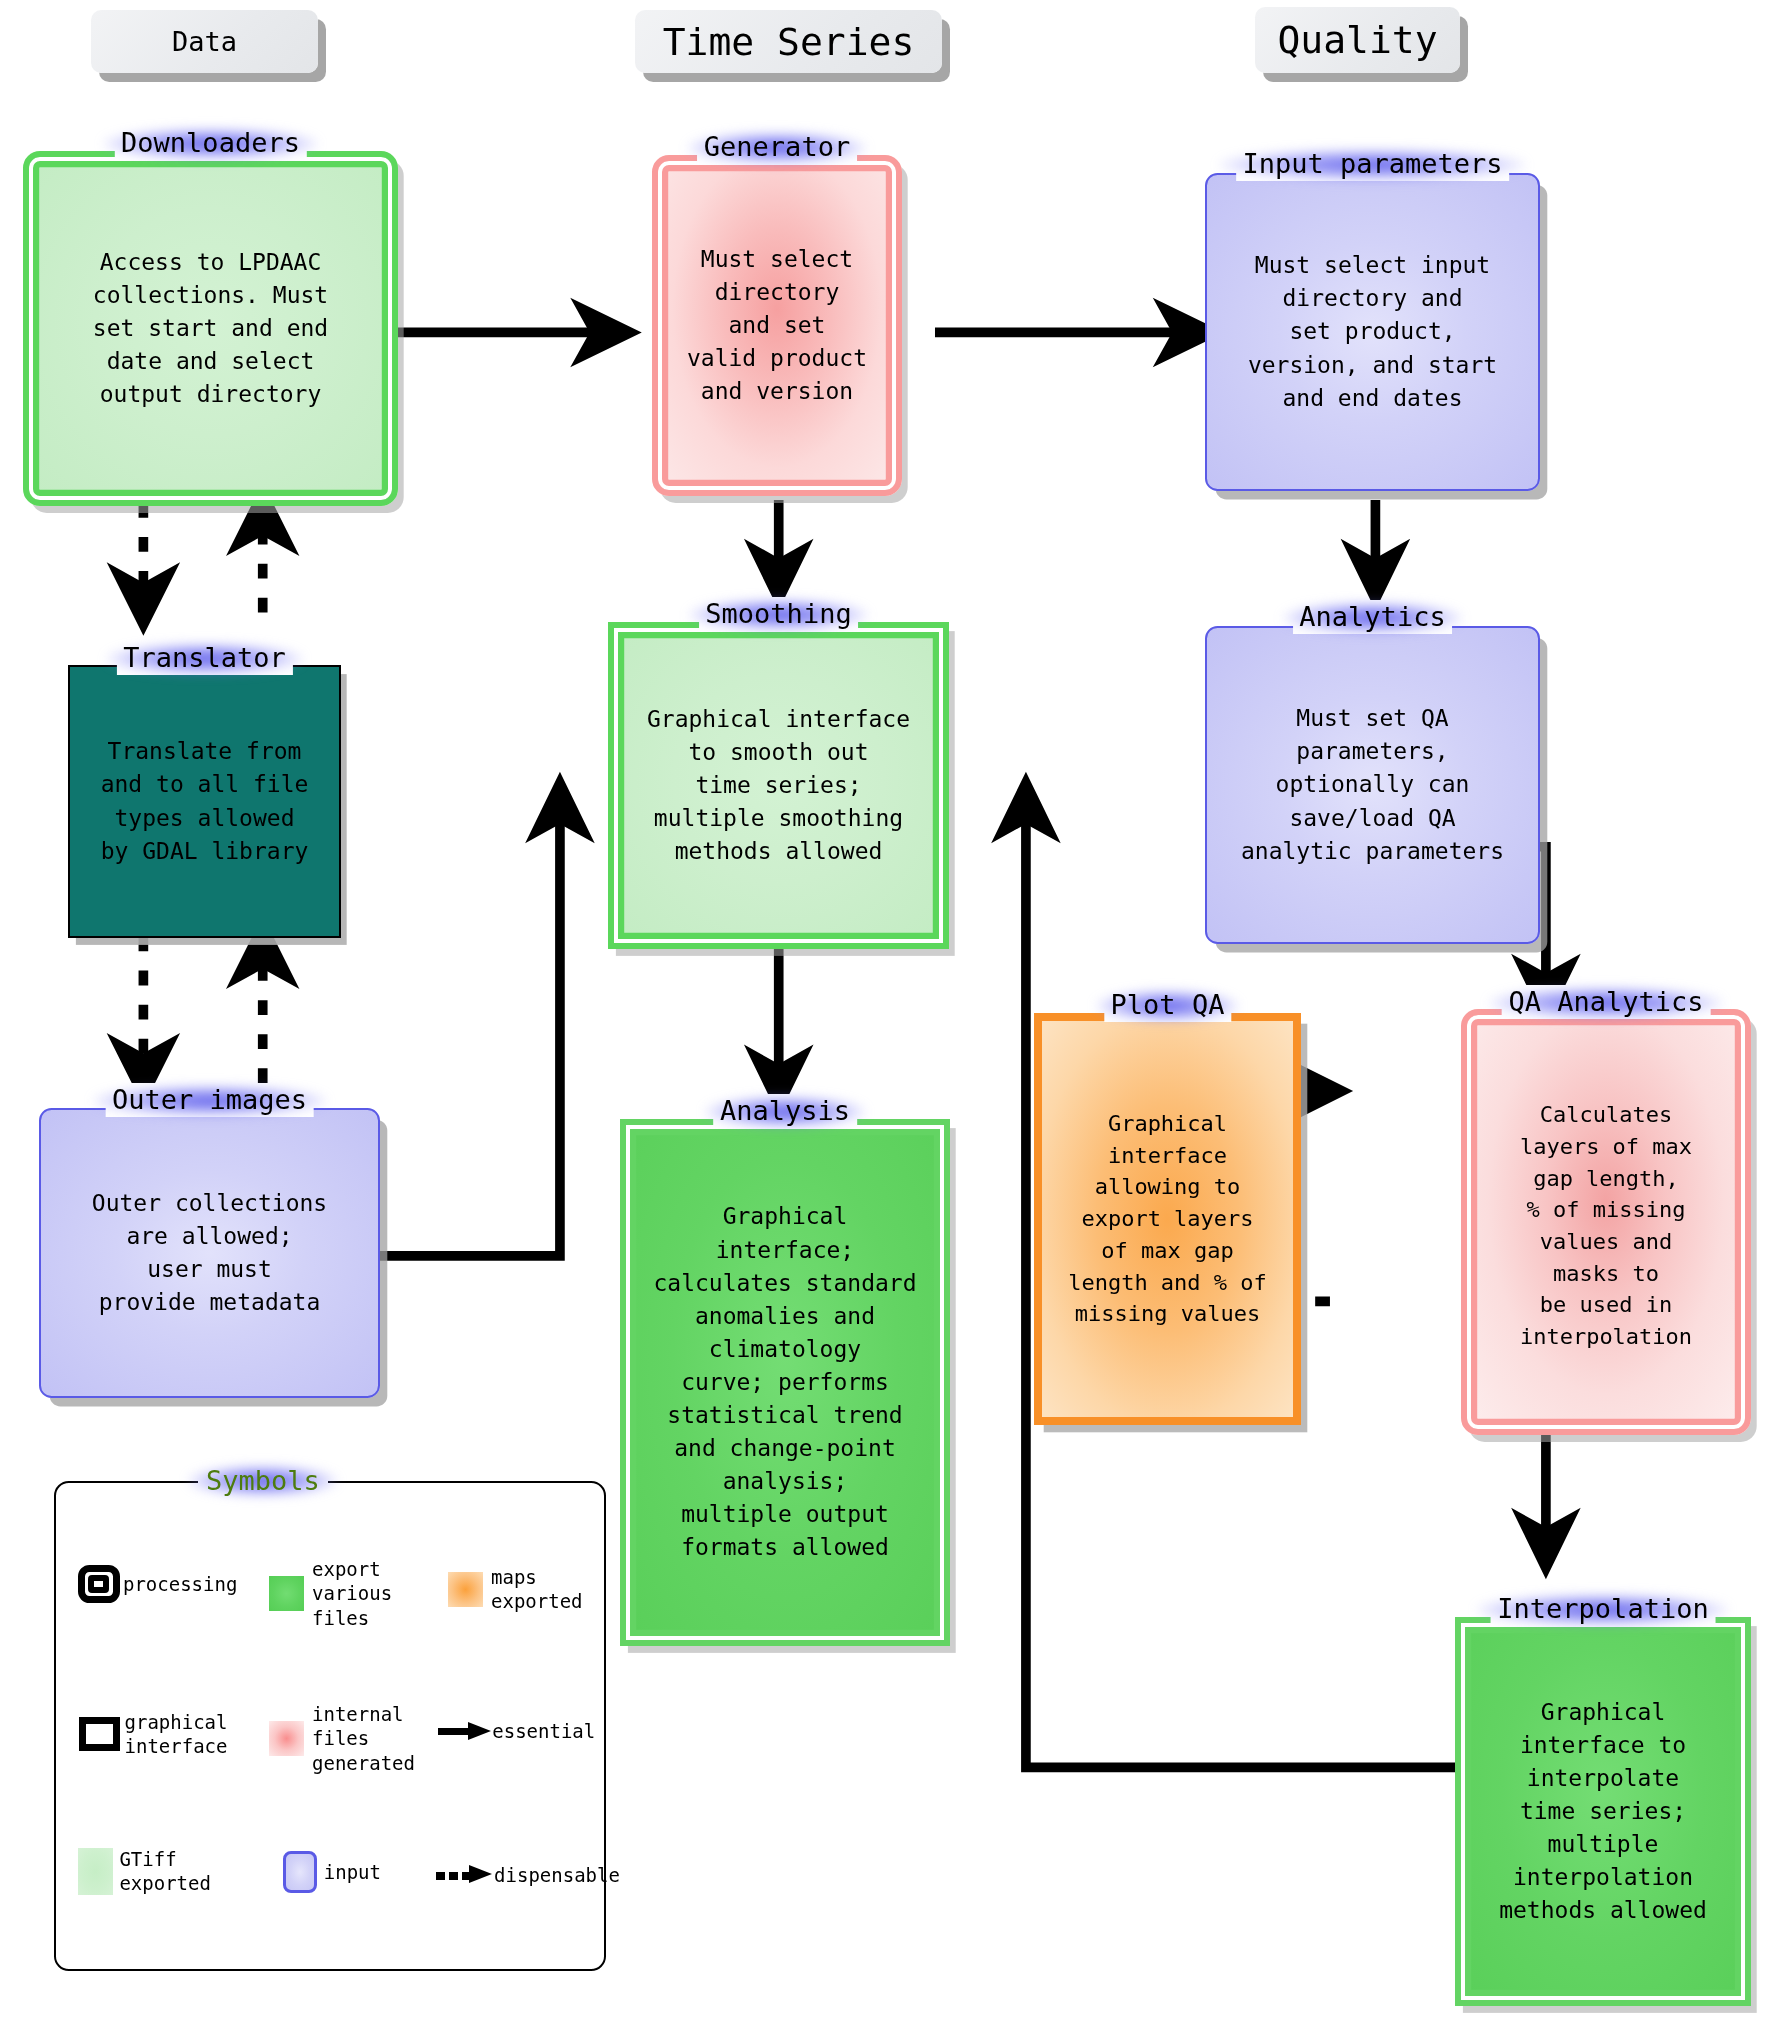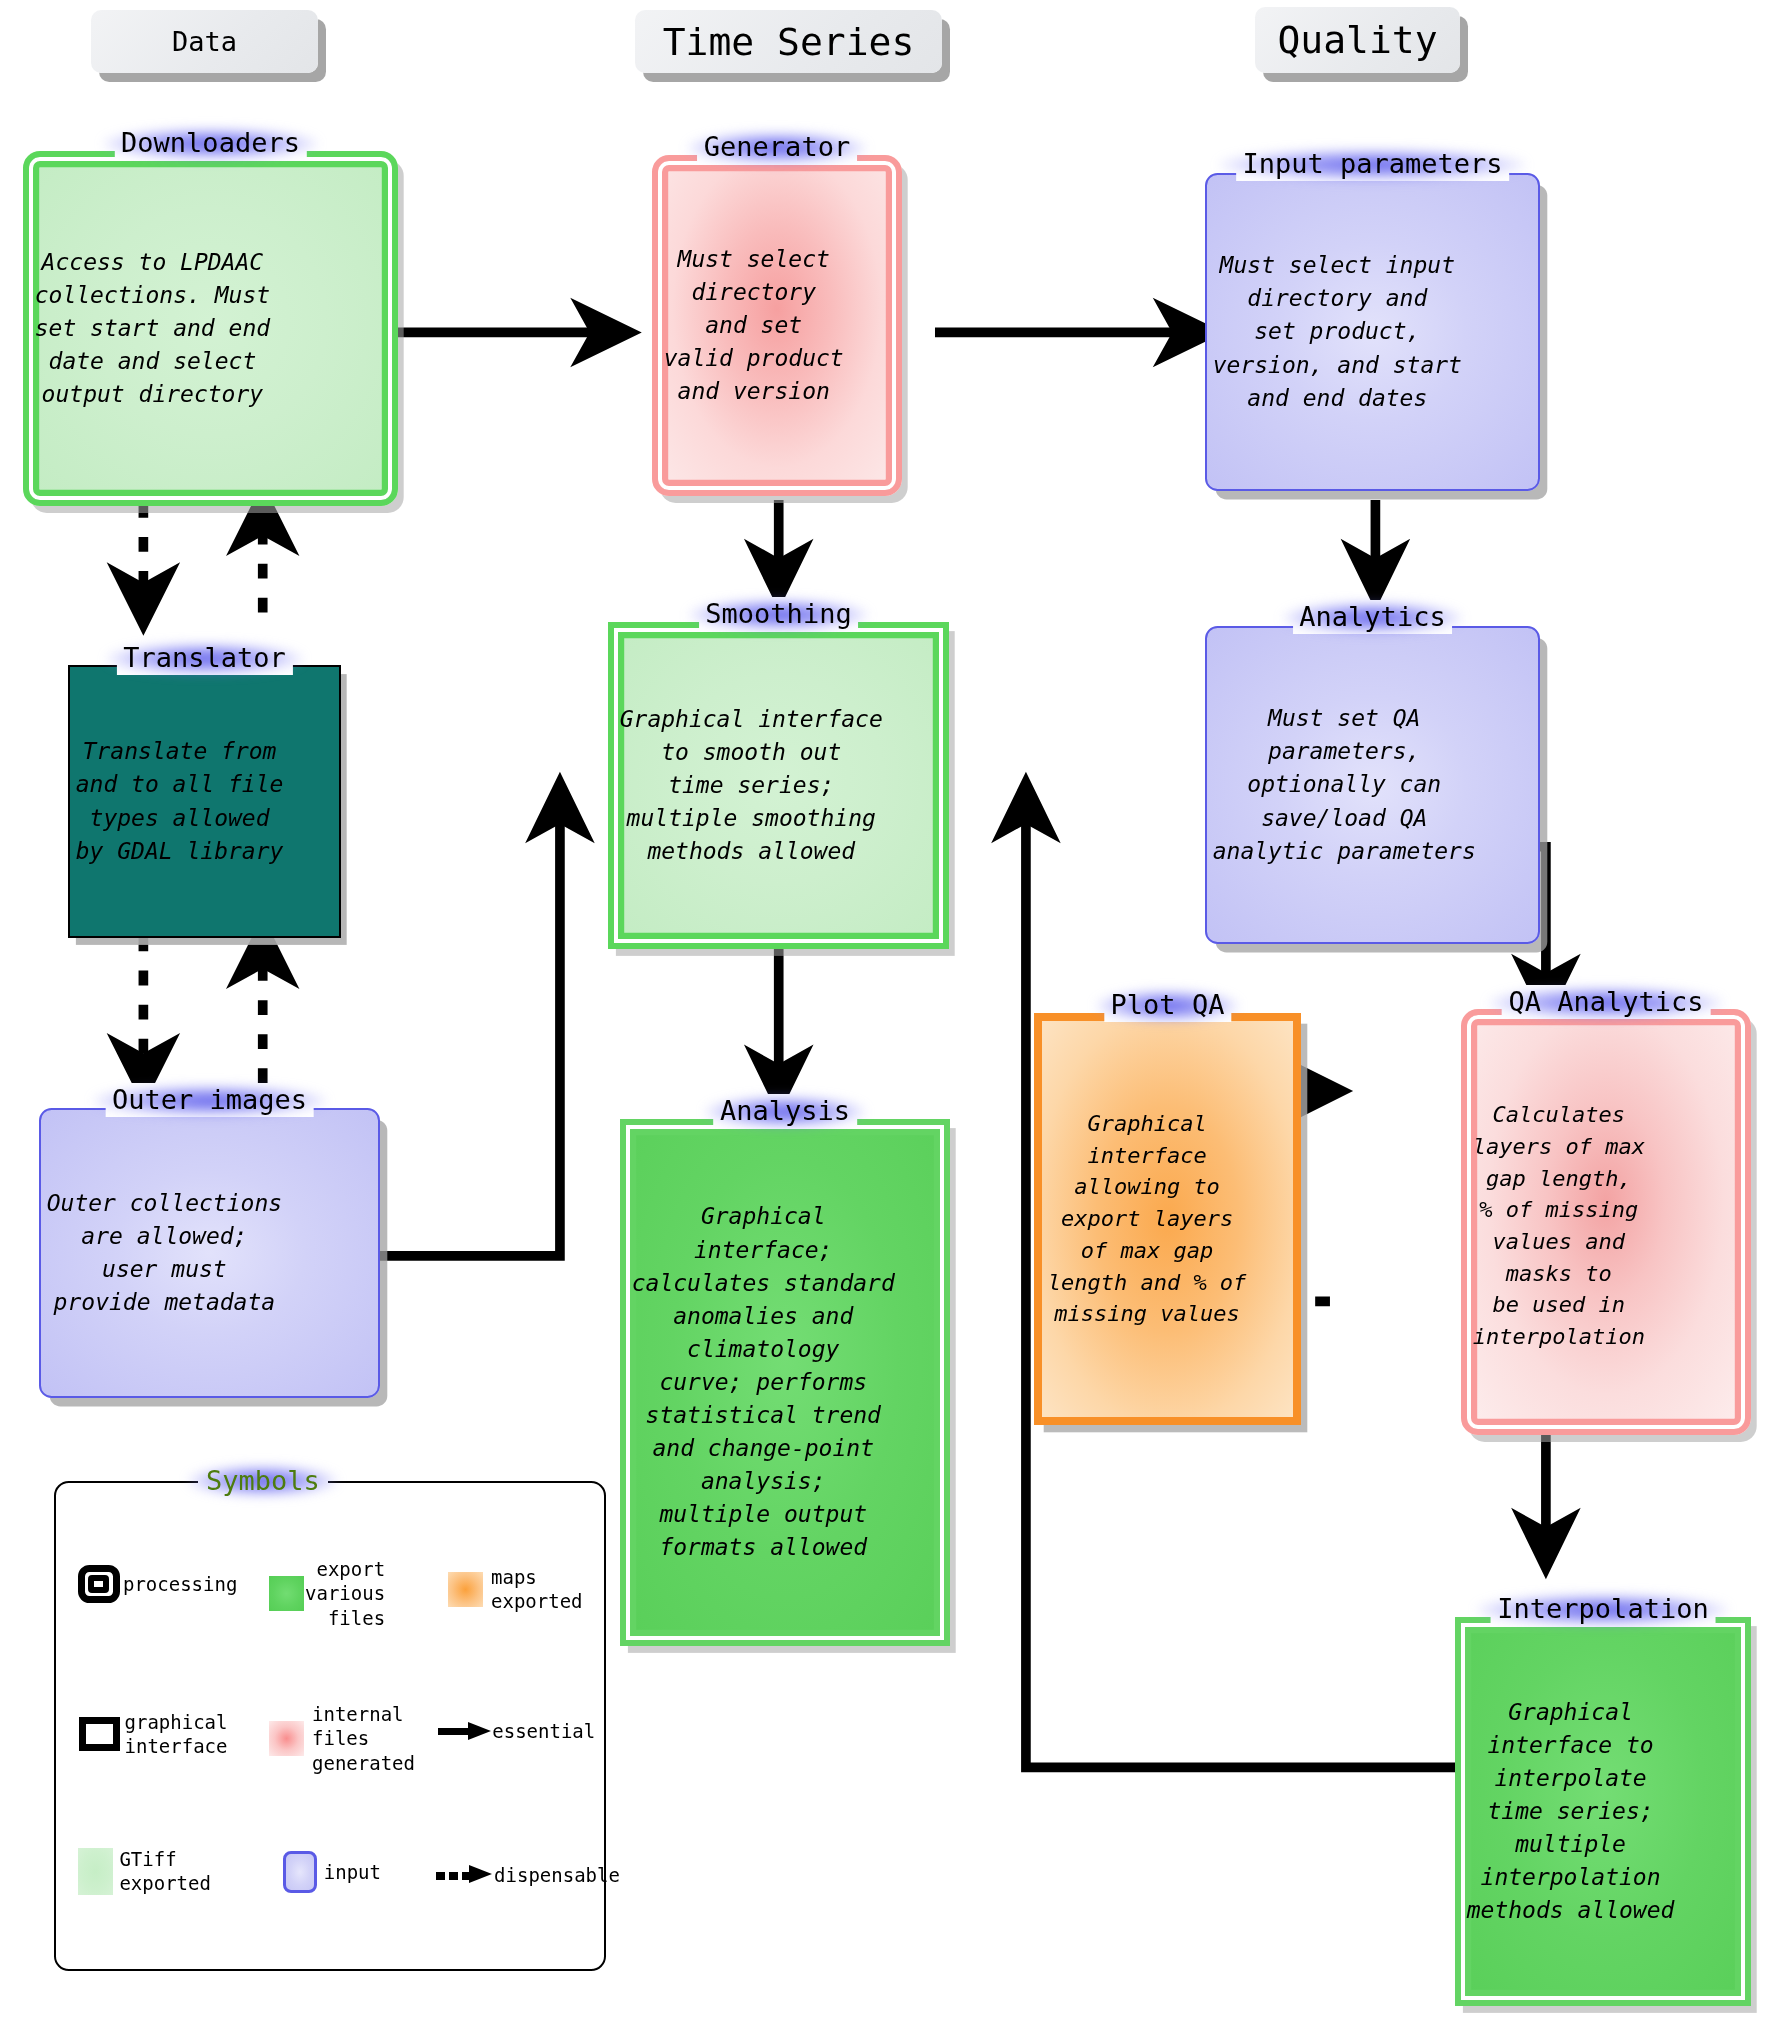--- a/index.html
+++ b/index.html
@@ -9,21 +9,21 @@
 
   
   .sec-head{position:absolute;background:linear-gradient(135deg,#f2f3f5 0%,#e8eaed 60%,#e3e5e8 100%);
       border-radius:10.2px;box-shadow:8px 9px 0 0 rgba(150,150,150,.85);
       display:flex;align-items:center;justify-content:center;
       font-family:"DejaVu Sans Mono",monospace;font-weight:400;color:#000;}
 
   
   .node{position:absolute;box-sizing:border-box;}
   .node .body{position:absolute;left:0;top:0;width:100%;height:100%;
-      box-sizing:border-box;display:flex;align-items:center;justify-content:flex-start;font-style:italic;}
+      box-sizing:border-box;display:flex;align-items:center;justify-content:center;}
   .node .txt{position:relative;z-index:4;text-align:center;color:#000;
       font-family:"DejaVu Sans Mono",monospace;line-height:1.44;padding:0 5.7px;
       white-space:pre-line;}
 
   
   .title{position:absolute;z-index:6;left:50%;transform:translateX(-50%);
       top:-25px;background:#fff;padding:1.1px 6.8px 1.7px;white-space:nowrap;
       font-family:"DejaVu Sans Mono",monospace;color:#000;}
   .title .glow{position:absolute;left:50%;top:52%;transform:translate(-50%,-50%);
       width:112%;height:96%;border-radius:50%;z-index:-1;
@@ -314,21 +314,21 @@
       <span class="glow"></span>
       <span class="lbl">Symbols</span>
     </div>
 
     <div class="leg-item" style="left:21.6px;top:82px;">
       <span class="sw ic-proc"></span>
       <span class="leg-lbl" style="margin-left:3.4px;">processing</span>
     </div>
     <div class="leg-item" style="left:213px;top:74px;">
       <span class="sw sw-green"></span>
-      <span class="leg-lbl" style="margin-left:1px;text-align:right;">export
+      <span class="leg-lbl" style="margin-left:8px;">export
 various
 files</span>
     </div>
     <div class="leg-item" style="left:392px;top:82px;">
       <span class="sw sw-orange"></span>
       <span class="leg-lbl" style="margin-left:8px;">maps
 exported</span>
     </div>
 
     <div class="leg-item" style="left:23px;top:227px;">

